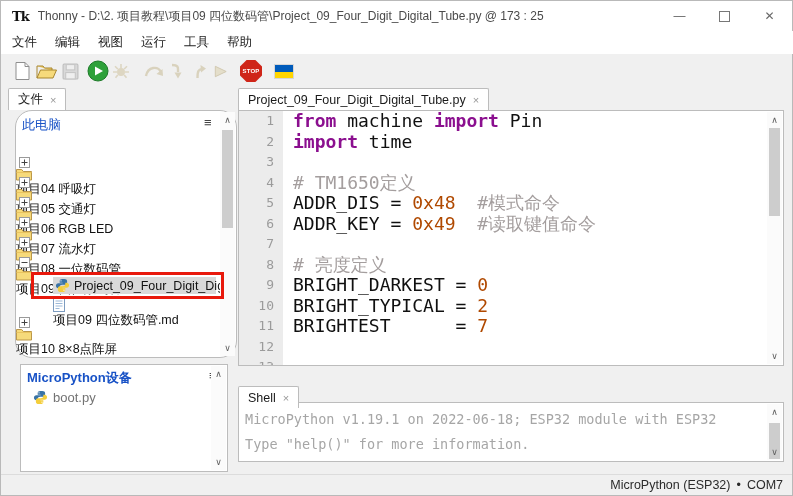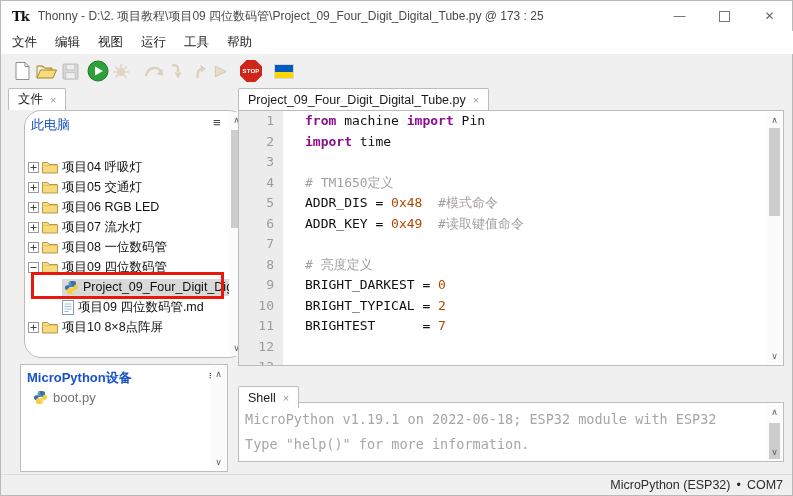--- a/index.html
+++ b/index.html
@@ -28,28 +28,28 @@
   .stop-oct span{color:#fff;font-size:6px;font-weight:bold;letter-spacing:.2px;}
   .flag{width:18px;height:13px;box-shadow:0 0 0 1px #d6d6d6;}
   .flag .b{height:7px;background:#005BBB;}
   .flag .y{height:6px;background:#FFD500;}
   
   .panel{position:absolute;background:#fff;border:1px solid #bcbcbc;box-sizing:border-box;}
   .tab{position:absolute;height:22px;background:#fff;border:1px solid #bcbcbc;border-bottom:none;border-radius:2px 2px 0 0;
     box-sizing:border-box;display:flex;align-items:center;padding:0 9px;font-size:12.5px;color:#1a1a1a;z-index:3;}
   .tab .close{color:#999;font-size:11px;margin-left:7px;}
   
-  #files-body{left:24px;top:110px;width:222px;height:248px;border-radius:17px;}
+  #files-body{left:15px;top:110px;width:222px;height:248px;border-radius:17px;}
   .pane-link{font-size:13px;color:var(--link_blue);white-space:nowrap;}
   #computer-link{position:absolute;left:6px;top:5px;}
   #path-link{position:absolute;left:6px;top:24px;}
   .burger{position:absolute;font-size:13px;color:#444;line-height:10px;}
   #files-burger{left:188px;top:7px;}
   #tree{position:absolute;left:0;top:46px;width:200px;}
-  .trow{height:20px;display:flex;align-items:center;white-space:nowrap;}
+  .trow{height:20px;display:flex;white-space:nowrap;flex-direction:column;}
   .trow .exp{margin-left:3px;margin-right:3px;flex:0 0 auto;display:flex;}
   .trow .ficon{margin-right:4px;flex:0 0 auto;display:flex;}
   .trow .lbl{font-size:12.5px;color:#111;}
   .trow.child{padding-left:37px;}
   .selwrap{display:flex;align-items:center;background:#d9d9d9;padding:1px 5px 1px 2px;}
   
   .vscroll{position:absolute;top:1px;bottom:1px;width:15px;right:1px;background:#fbfbfb;}
   .sarrow{position:absolute;left:0;width:15px;height:14px;display:flex;align-items:center;justify-content:center;color:#606060;font-size:9px;}
   .sthumb{position:absolute;left:2px;width:11px;background:#cdcdcd;}
   
@@ -58,21 +58,21 @@
   #device-burger{left:188px;top:6px;}
   #device-files{position:absolute;left:0;top:22px;width:200px;}
   .drow{height:20px;display:flex;align-items:center;padding-left:12px;}
   .drow .ficon{margin-right:5px;display:flex;}
   .drow .lbl{font-size:13px;color:#737373;}
   
   #editor-body{left:238px;top:110px;width:546px;height:256px;overflow:hidden;}
   #gutter{position:absolute;left:0;top:0;width:44px;height:254px;background:#ececec;}
   .gnum{height:20.5px;font-family:"DejaVu Sans Mono",monospace;font-size:13px;color:#9b9b9b;text-align:right;padding-right:9px;line-height:20.5px;}
   #code{position:absolute;left:44px;top:0;right:16px;height:254px;}
-  .cline{height:20.5px;line-height:20.5px;font-family:"DejaVu Sans Mono",monospace;font-size:13px;color:#101010;white-space:pre;padding-left:10px;margin-left:12px;}
+  .cline{height:20.5px;line-height:20.5px;font-family:"DejaVu Sans Mono",monospace;font-size:18px;color:#101010;white-space:pre;padding-left:10px;}
   .tok-k{color:var(--keyword);font-weight:bold;}
   .tok-n{color:var(--number);}
   .tok-c{color:var(--comment);}
   
   #shell-body{left:238px;top:396px;width:546px;height:60px;overflow:hidden;margin-top:6px;}
   #shell-lines{position:absolute;left:6px;top:4px;right:17px;overflow:hidden;}
   .sline{height:25px;line-height:25px;font-family:"DejaVu Sans Mono",monospace;font-size:13.5px;color:var(--shell_output);white-space:pre;}
   .sprompt{color:var(--prompt);font-weight:bold;}
   
   #statusbar{position:absolute;left:1px;top:474px;width:791px;height:21px;background:#f0f0f0;border-top:1px solid #dcdcdc;

